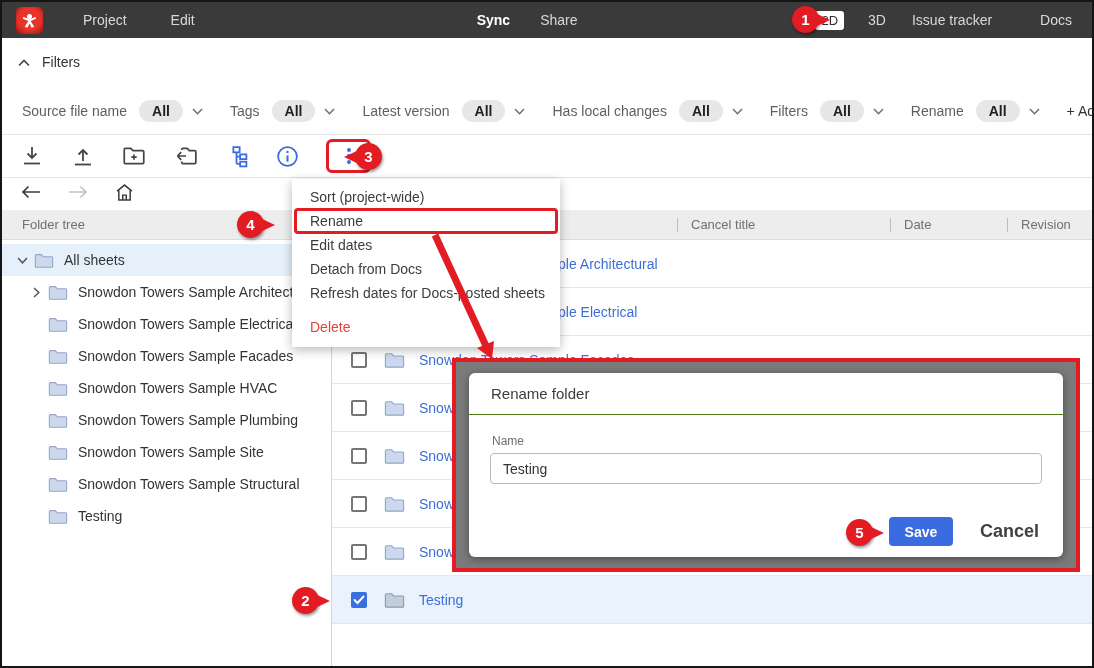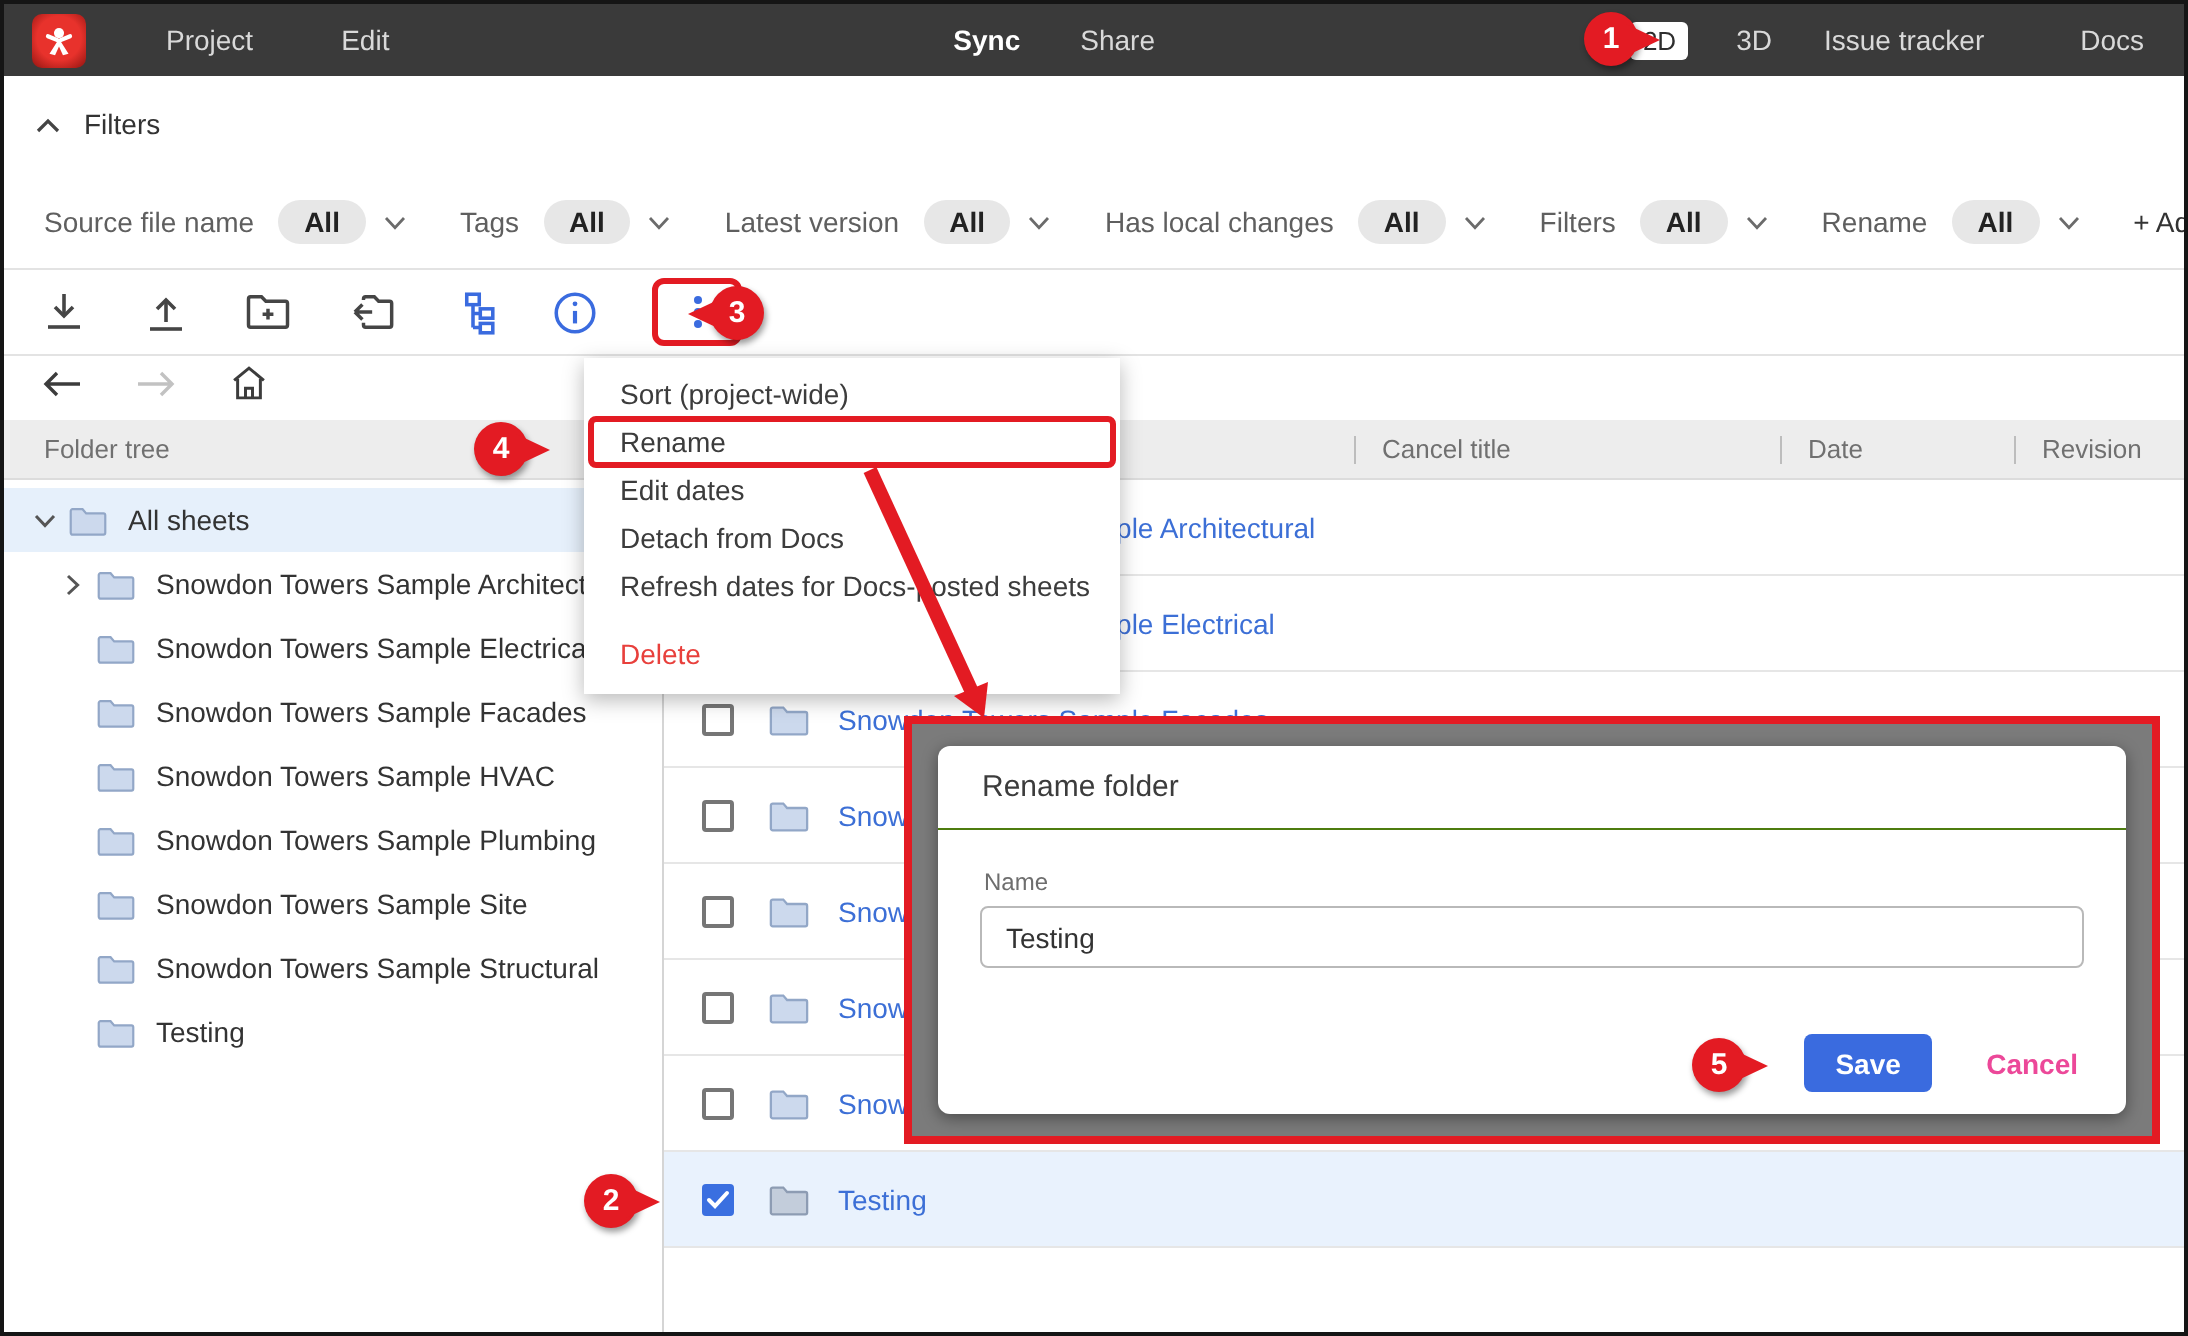--- a/index.html
+++ b/index.html
@@ -72,21 +72,21 @@
   .arrow-svg { position:absolute; top:0; left:0; width:1094px; height:668px; z-index:45; pointer-events:none; }
 
   
   .dialog-frame { position:absolute; top:356px; left:450px; width:628px; height:214px; border:4px solid #e31b23; background:#7b7b7b; z-index:50; padding:11px 13px; }
   .dialog { width:100%; height:100%; background:#fff; border-radius:6px; box-shadow:0 2px 8px rgba(0,0,0,.4); position:relative; overflow:hidden; }
   .dialog-title { height:42px; display:flex; align-items:center; padding-left:22px; font-size:15px; color:#3c3c3c; border-bottom:1px solid #4d7c0f; }
   .dialog-name-label { position:absolute; top:61px; left:23px; font-size:12px; color:#6e6e6e; }
   .dialog-input { position:absolute; top:80px; left:21px; width:552px; height:31px; border:1px solid #b9b9b9; border-radius:4px; padding:0 12px; font-size:14px; color:#333; font-family:"Liberation Sans", sans-serif; outline:none; }
   .dialog-actions { position:absolute; right:24px; top:144px; display:flex; align-items:center; gap:27px; }
   .btn-save { background:#3a6bdf; color:#fff; border:none; border-radius:4px; width:64px; height:29px; font-size:14px; font-weight:bold; font-family:"Liberation Sans", sans-serif; cursor:pointer; }
-  .btn-cancel { background:none; border:none; color:#ec4899; font-size:14px; font-weight:bold; font-family:"Liberation Sans", sans-serif; cursor:pointer; }
+  .btn-cancel { background:none; border:none; color:#404040; font-size:18px; font-weight:bold; font-family:"Liberation Sans", sans-serif; cursor:pointer; }
 </style>
 </head>
 <body>
 
 <div id="screen">
 
   <div class="topbar">
     <span class="logo">
       <svg width="19" height="19" viewBox="0 0 24 24">
           <circle cx="12" cy="7" r="3.2" fill="#fff"></circle>

